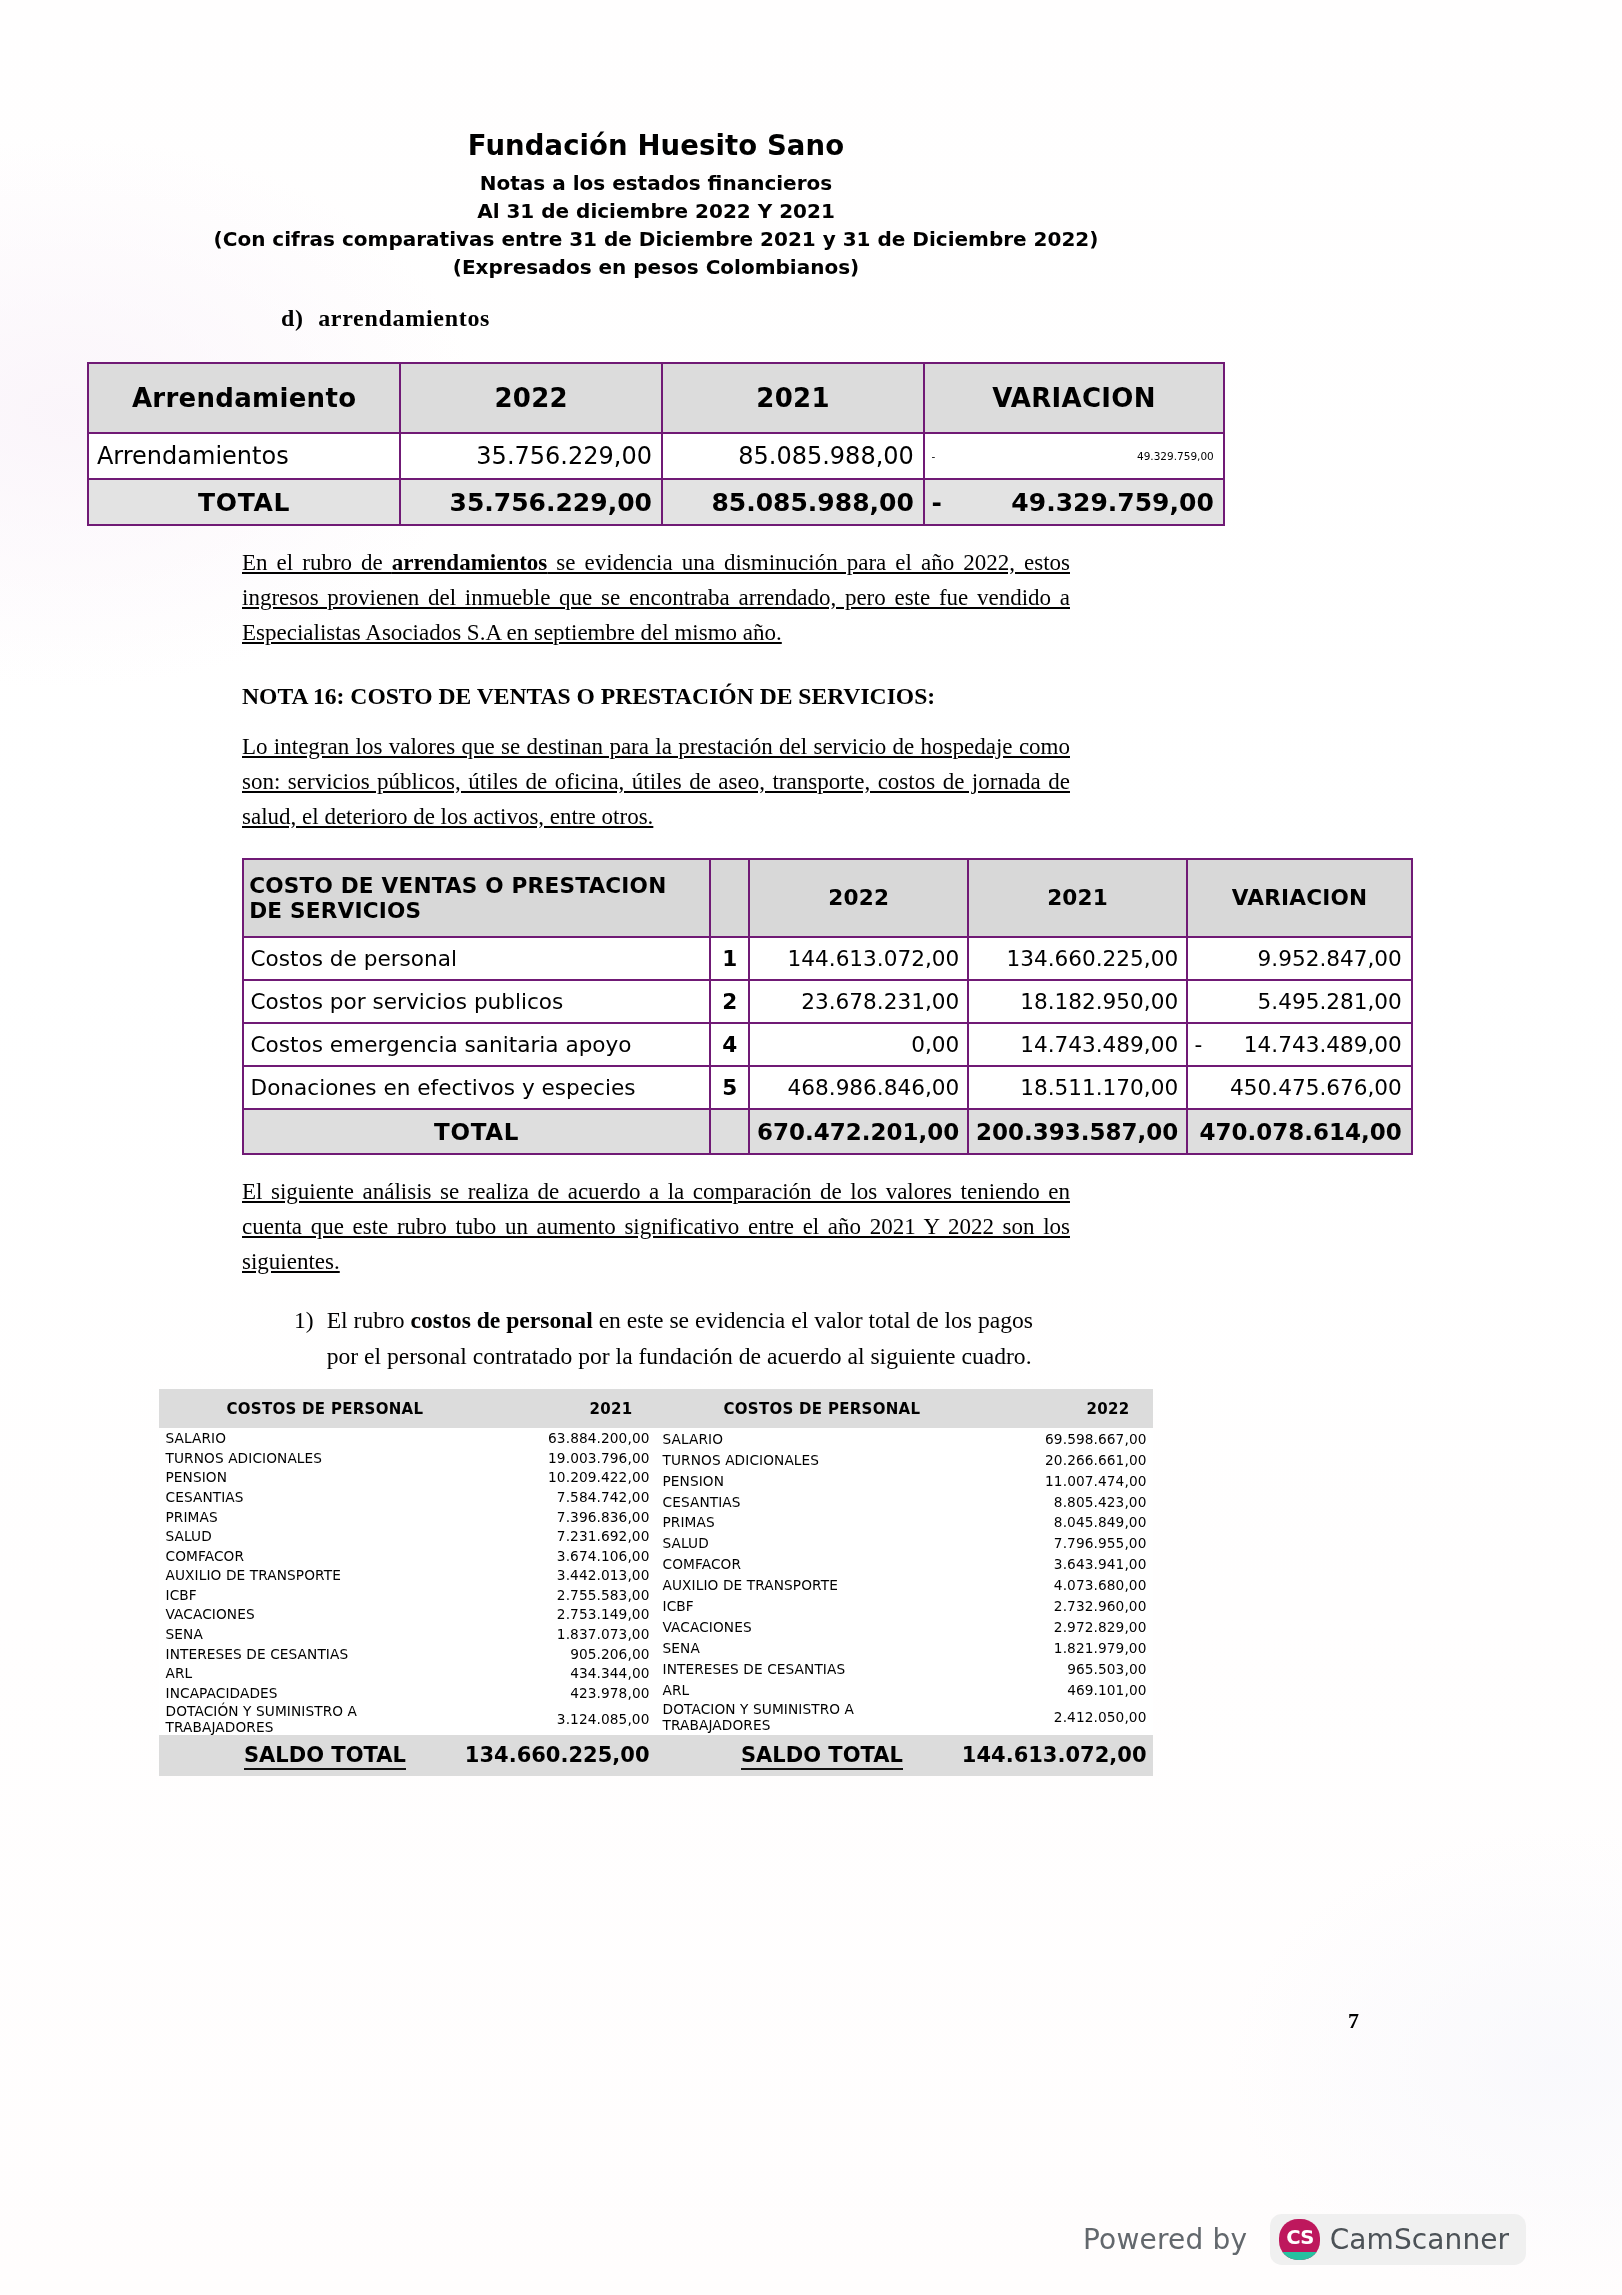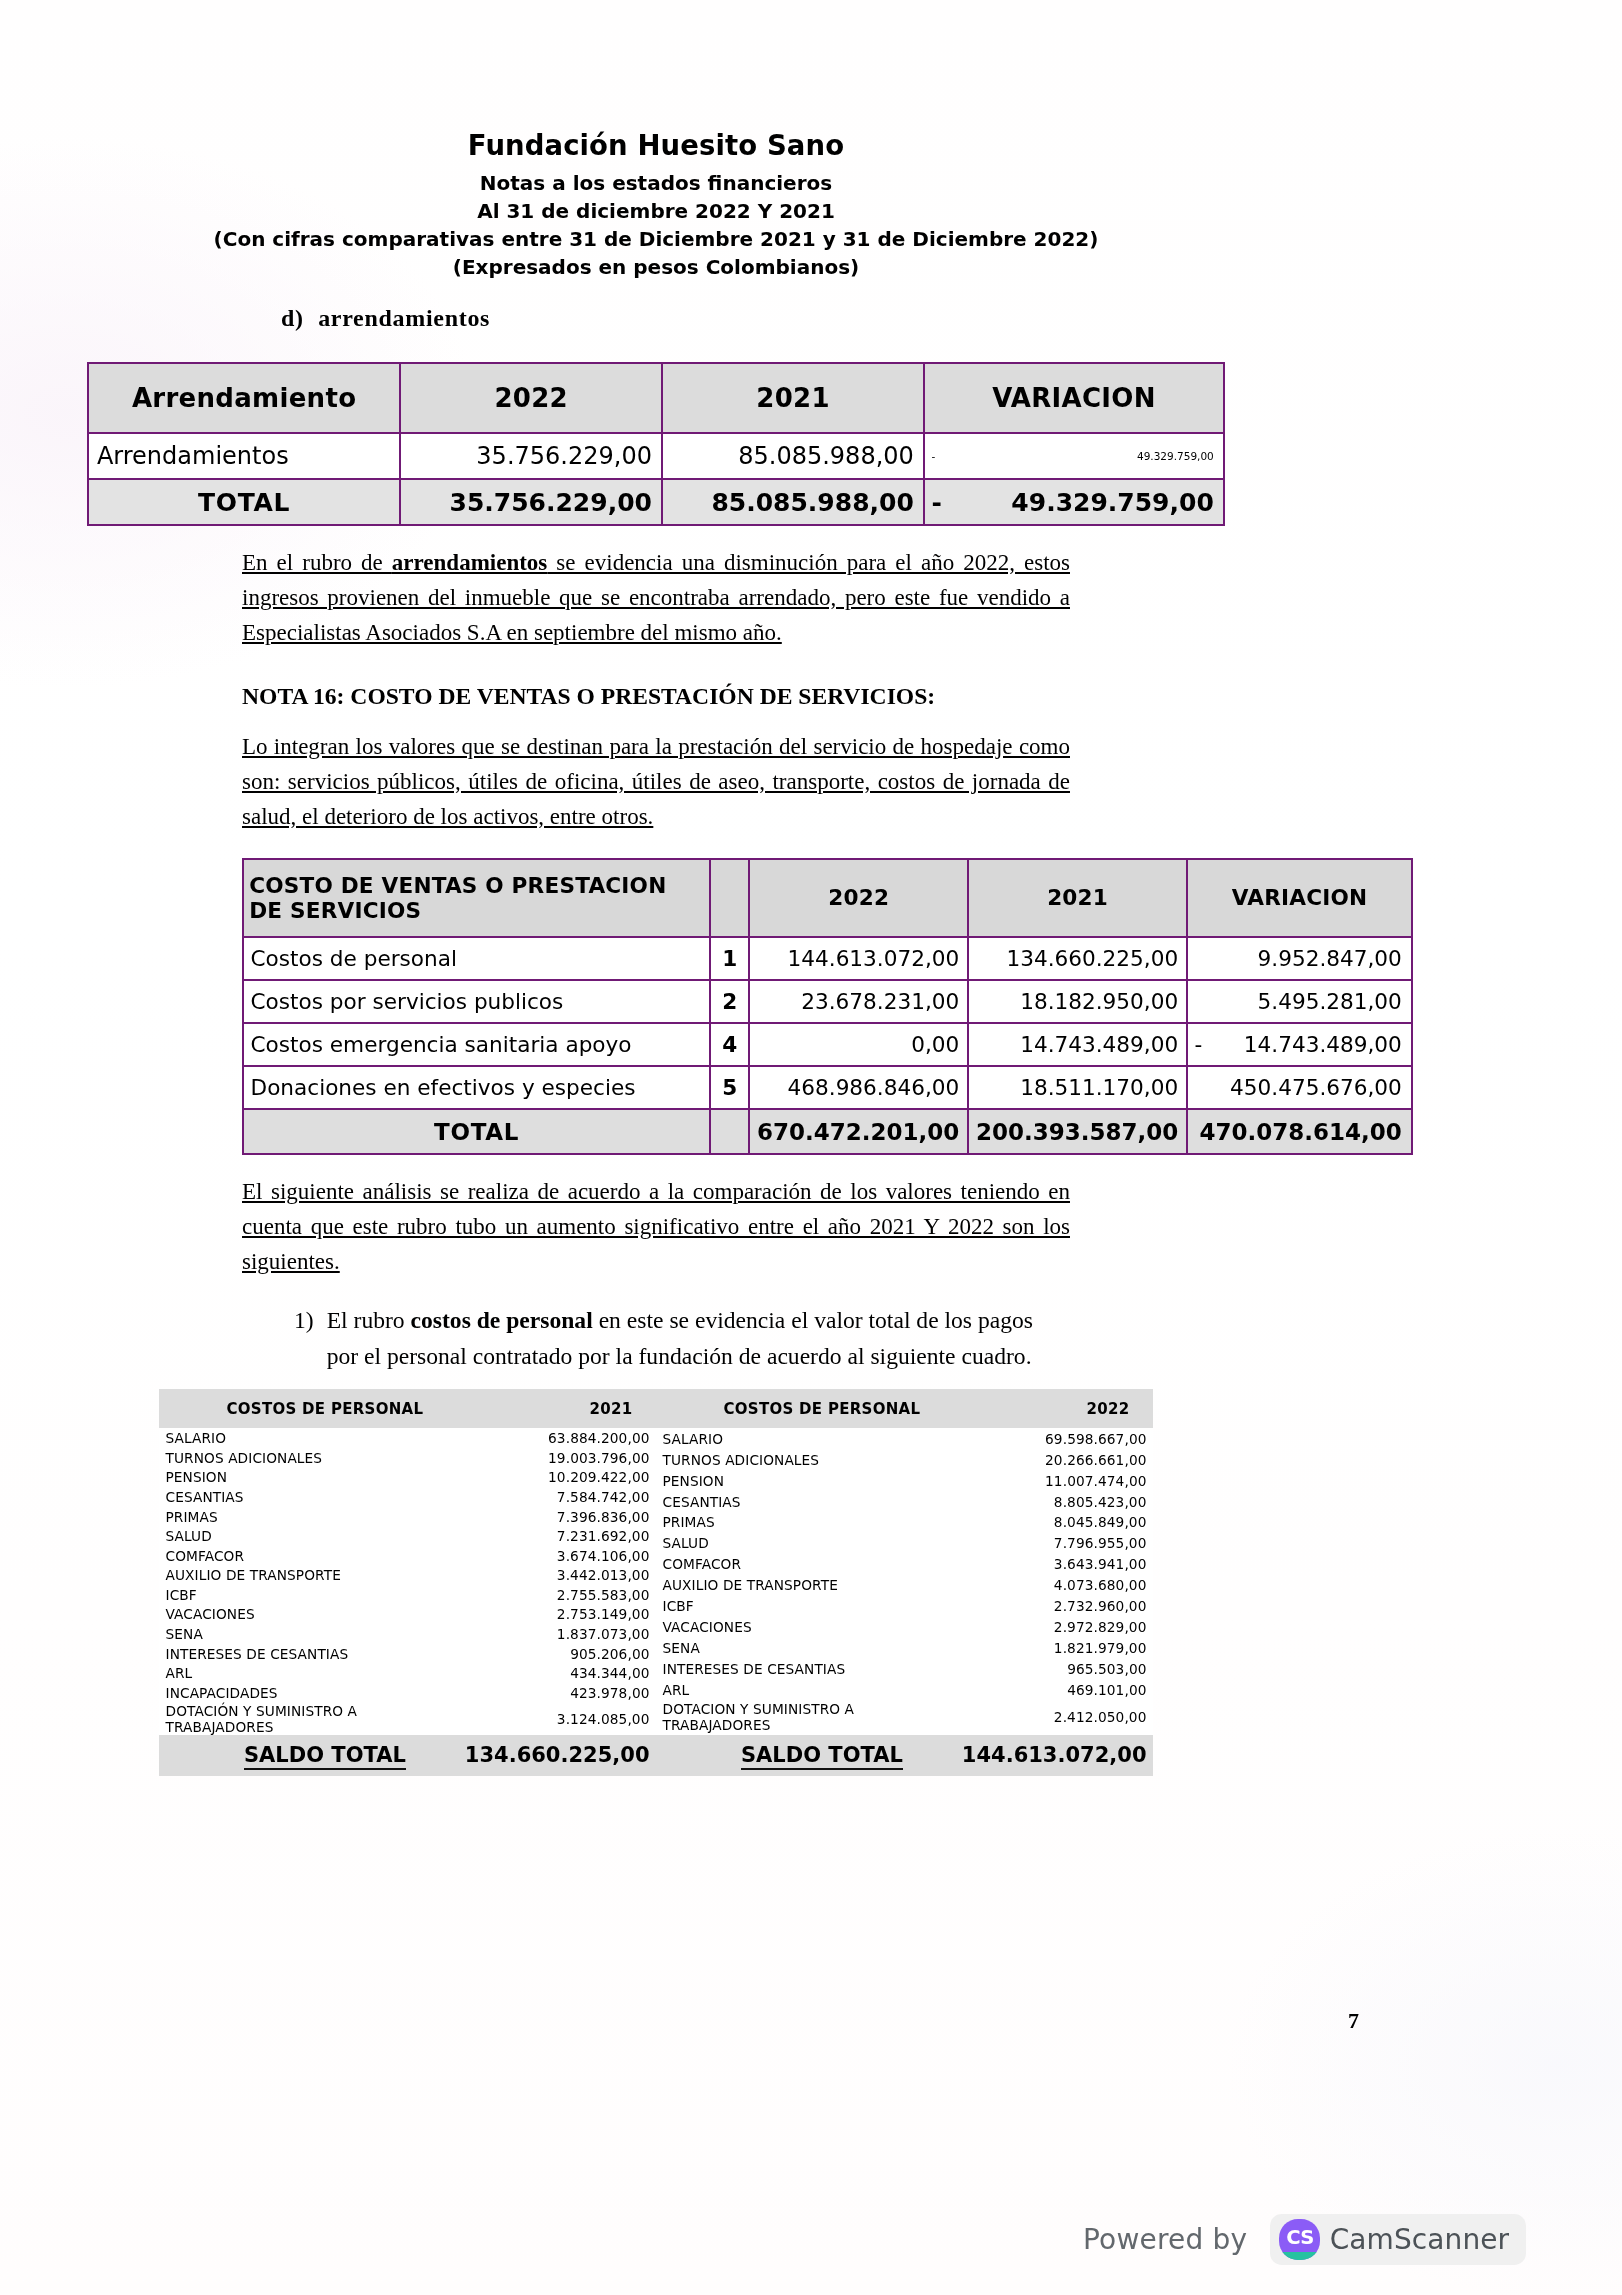--- a/index.html
+++ b/index.html
@@ -269,21 +269,21 @@
     gap: 9.2px;
     background: #f0f0f0;
     border-radius: 11.8px;
     padding: 5.2px 17px 5.2px 9.2px;
   }
   .cs-logo {
     position: relative;
     width: 41px;
     height: 41px;
     border-radius: 19px;
-    background: #8b5cf6;
+    background: #be185d;
     overflow: hidden;
     display: flex;
     align-items: center;
     justify-content: center;
     flex: 0 0 auto;
   }
   .cs-logo::after {
     content: "";
     position: absolute;
     left: 0; right: 0; bottom: 0;

